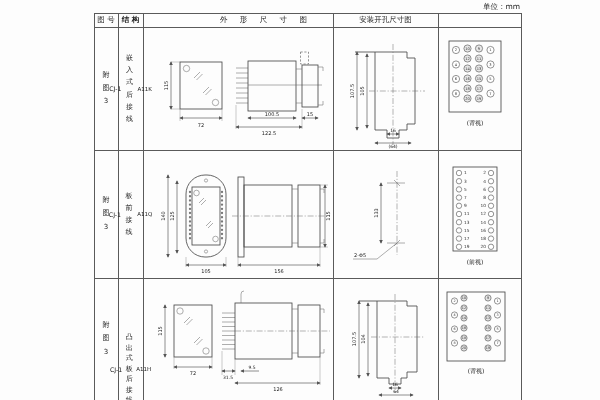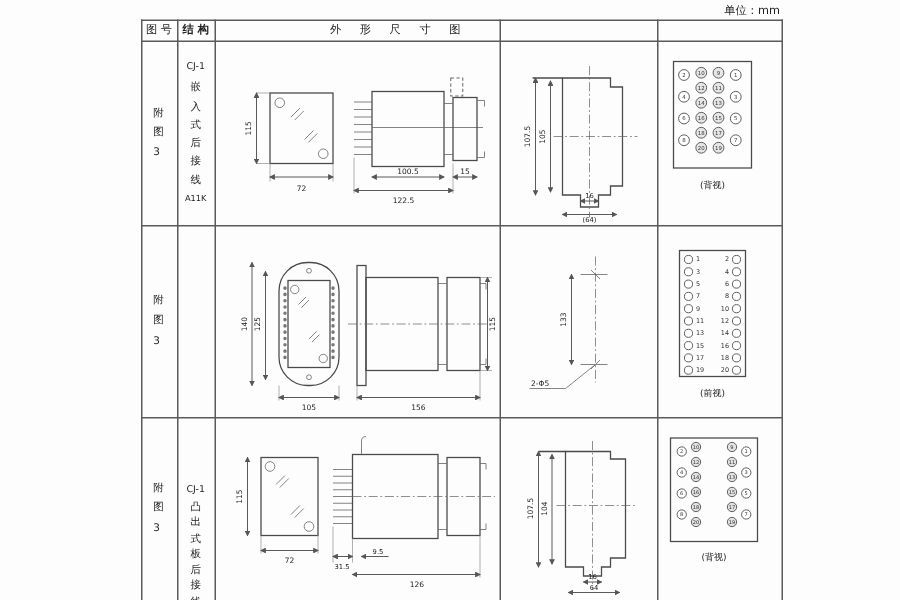--- a/index.html
+++ b/index.html
@@ -4,22 +4,22 @@
 <style>
   html,body{margin:0;padding:0;}
   .page{position:relative;width:600px;height:400px;background:#fdfdfd;overflow:hidden;
         font-family:"DejaVu Sans","Liberation Sans",sans-serif;color:#222;}
   .hline,.vline{position:absolute;background:#5a5a5a;}
   .hline{height:1px;}
   .vline{width:1px;}
   .cell{position:absolute;display:flex;align-items:center;justify-content:center;}
   .hdr{font-size:7.5px;color:#222;white-space:nowrap;}
   .unit{position:absolute;top:2px;right:80px;font-size:7.5px;color:#222;}
-  .figno{font-size:7px;width:1.1em;line-height:1.9;text-align:left;word-break:break-all;}
-  .structcol{display:flex;flex-direction:column;align-items:center;gap:4px;}
+  .figno{font-size:7px;width:1.1em;line-height:1.9;text-align:center;word-break:break-all;}
+  .structcol{display:flex;flex-direction:row;align-items:center;gap:4px;}
   .model{font-size:6.3px;white-space:nowrap;}
   .mountname{font-size:7px;width:1.15em;line-height:1.75;text-align:center;word-break:break-all;}
   .code{font-size:5.5px;white-space:nowrap;}
   svg{display:block;}
   .ln{stroke:#4a4a4a;stroke-width:.85;fill:none;}
   .thn{stroke:#6a6a6a;stroke-width:.55;fill:none;}
   .dl{stroke:#555;stroke-width:.65;fill:none;}
   .ex{stroke:#8a8a8a;stroke-width:.45;fill:none;}
   .cl{stroke:#6a6a6a;stroke-width:.5;stroke-dasharray:6 1.8 1.2 1.8;fill:none;}
   .dsh{stroke:#6a6a6a;stroke-width:.7;stroke-dasharray:2.2 1.6;fill:none;}
@@ -52,20 +52,21 @@
   <div class="vline" style="left:94px;top:13px;height:387px;"></div>
   <div class="vline" style="left:118px;top:13px;height:387px;"></div>
   <div class="vline" style="left:143px;top:13px;height:387px;"></div>
   <div class="vline" style="left:333px;top:13px;height:387px;"></div>
   <div class="vline" style="left:438px;top:13px;height:387px;"></div>
   <div class="vline" style="left:521px;top:13px;height:387px;"></div>
 
   <div class="cell hdr" style="left:94px;top:13px;width:24px;height:14px;">图 号</div>
   <div class="cell hdr" style="left:118px;top:13px;width:25px;height:14px;font-weight:bold;">结 构</div>
   <div class="cell hdr" style="left:143px;top:13px;width:190px;height:14px;letter-spacing:5px;margin-left:28px;">外 形 尺 寸 图</div>
+  <div class="cell hdr" style="left:333px;top:13px;width:105px;height:14px;">安装开孔尺寸图</div>
 
   <div class="cell" style="left:94px;top:27px;width:24px;height:123px;">
     <div class="figno">附图3</div>
   </div>
   <div class="cell" style="left:118px;top:27px;width:25px;height:123px;">
     <div class="structcol">
       <span class="model">CJ-1</span>
       <span class="mountname">嵌入式后接线</span>
       <span class="code">A11K</span>
     </div>
@@ -178,20 +179,27 @@
           <circle cx="51.5" cy="65.5" r="3.6" class="tc" fill="#fff"></circle>
           <text class="tn" font-size="3.6" x="51.5" y="66.8" text-anchor="middle">7</text>
         </g>
       <text class="vlab" x="36" y="97" text-anchor="middle">(背视)</text>
     </svg>
   </div>
 
   <div class="cell" style="left:94px;top:150px;width:24px;height:128px;">
     <div class="figno">附图3</div>
   </div>
+  <div class="cell" style="left:118px;top:150px;width:25px;height:128px;">
+    <div class="structcol">
+      <span class="model">CJ-1</span>
+      <span class="mountname">板前接线</span>
+      <span class="code">A11Q</span>
+    </div>
+  </div>
 
   <div class="cell" style="left:143px;top:150px;width:190px;height:128px;">
     <svg width="188" height="126" viewBox="0 0 188 126">
       <g>
         <rect class="ln" x="42" y="24" width="40" height="82" rx="19"></rect>
         <rect class="ln" x="48" y="36" width="28" height="58"></rect>
         <line class="dots" x1="46" y1="41" x2="46" y2="90"></line>
         <line class="dots" x1="78" y1="41" x2="78" y2="90"></line>
         <circle class="thn" cx="52.5" cy="42" r="2.8" fill="none"></circle>
         <circle class="thn" cx="71.5" cy="88" r="2.8" fill="none"></circle>

